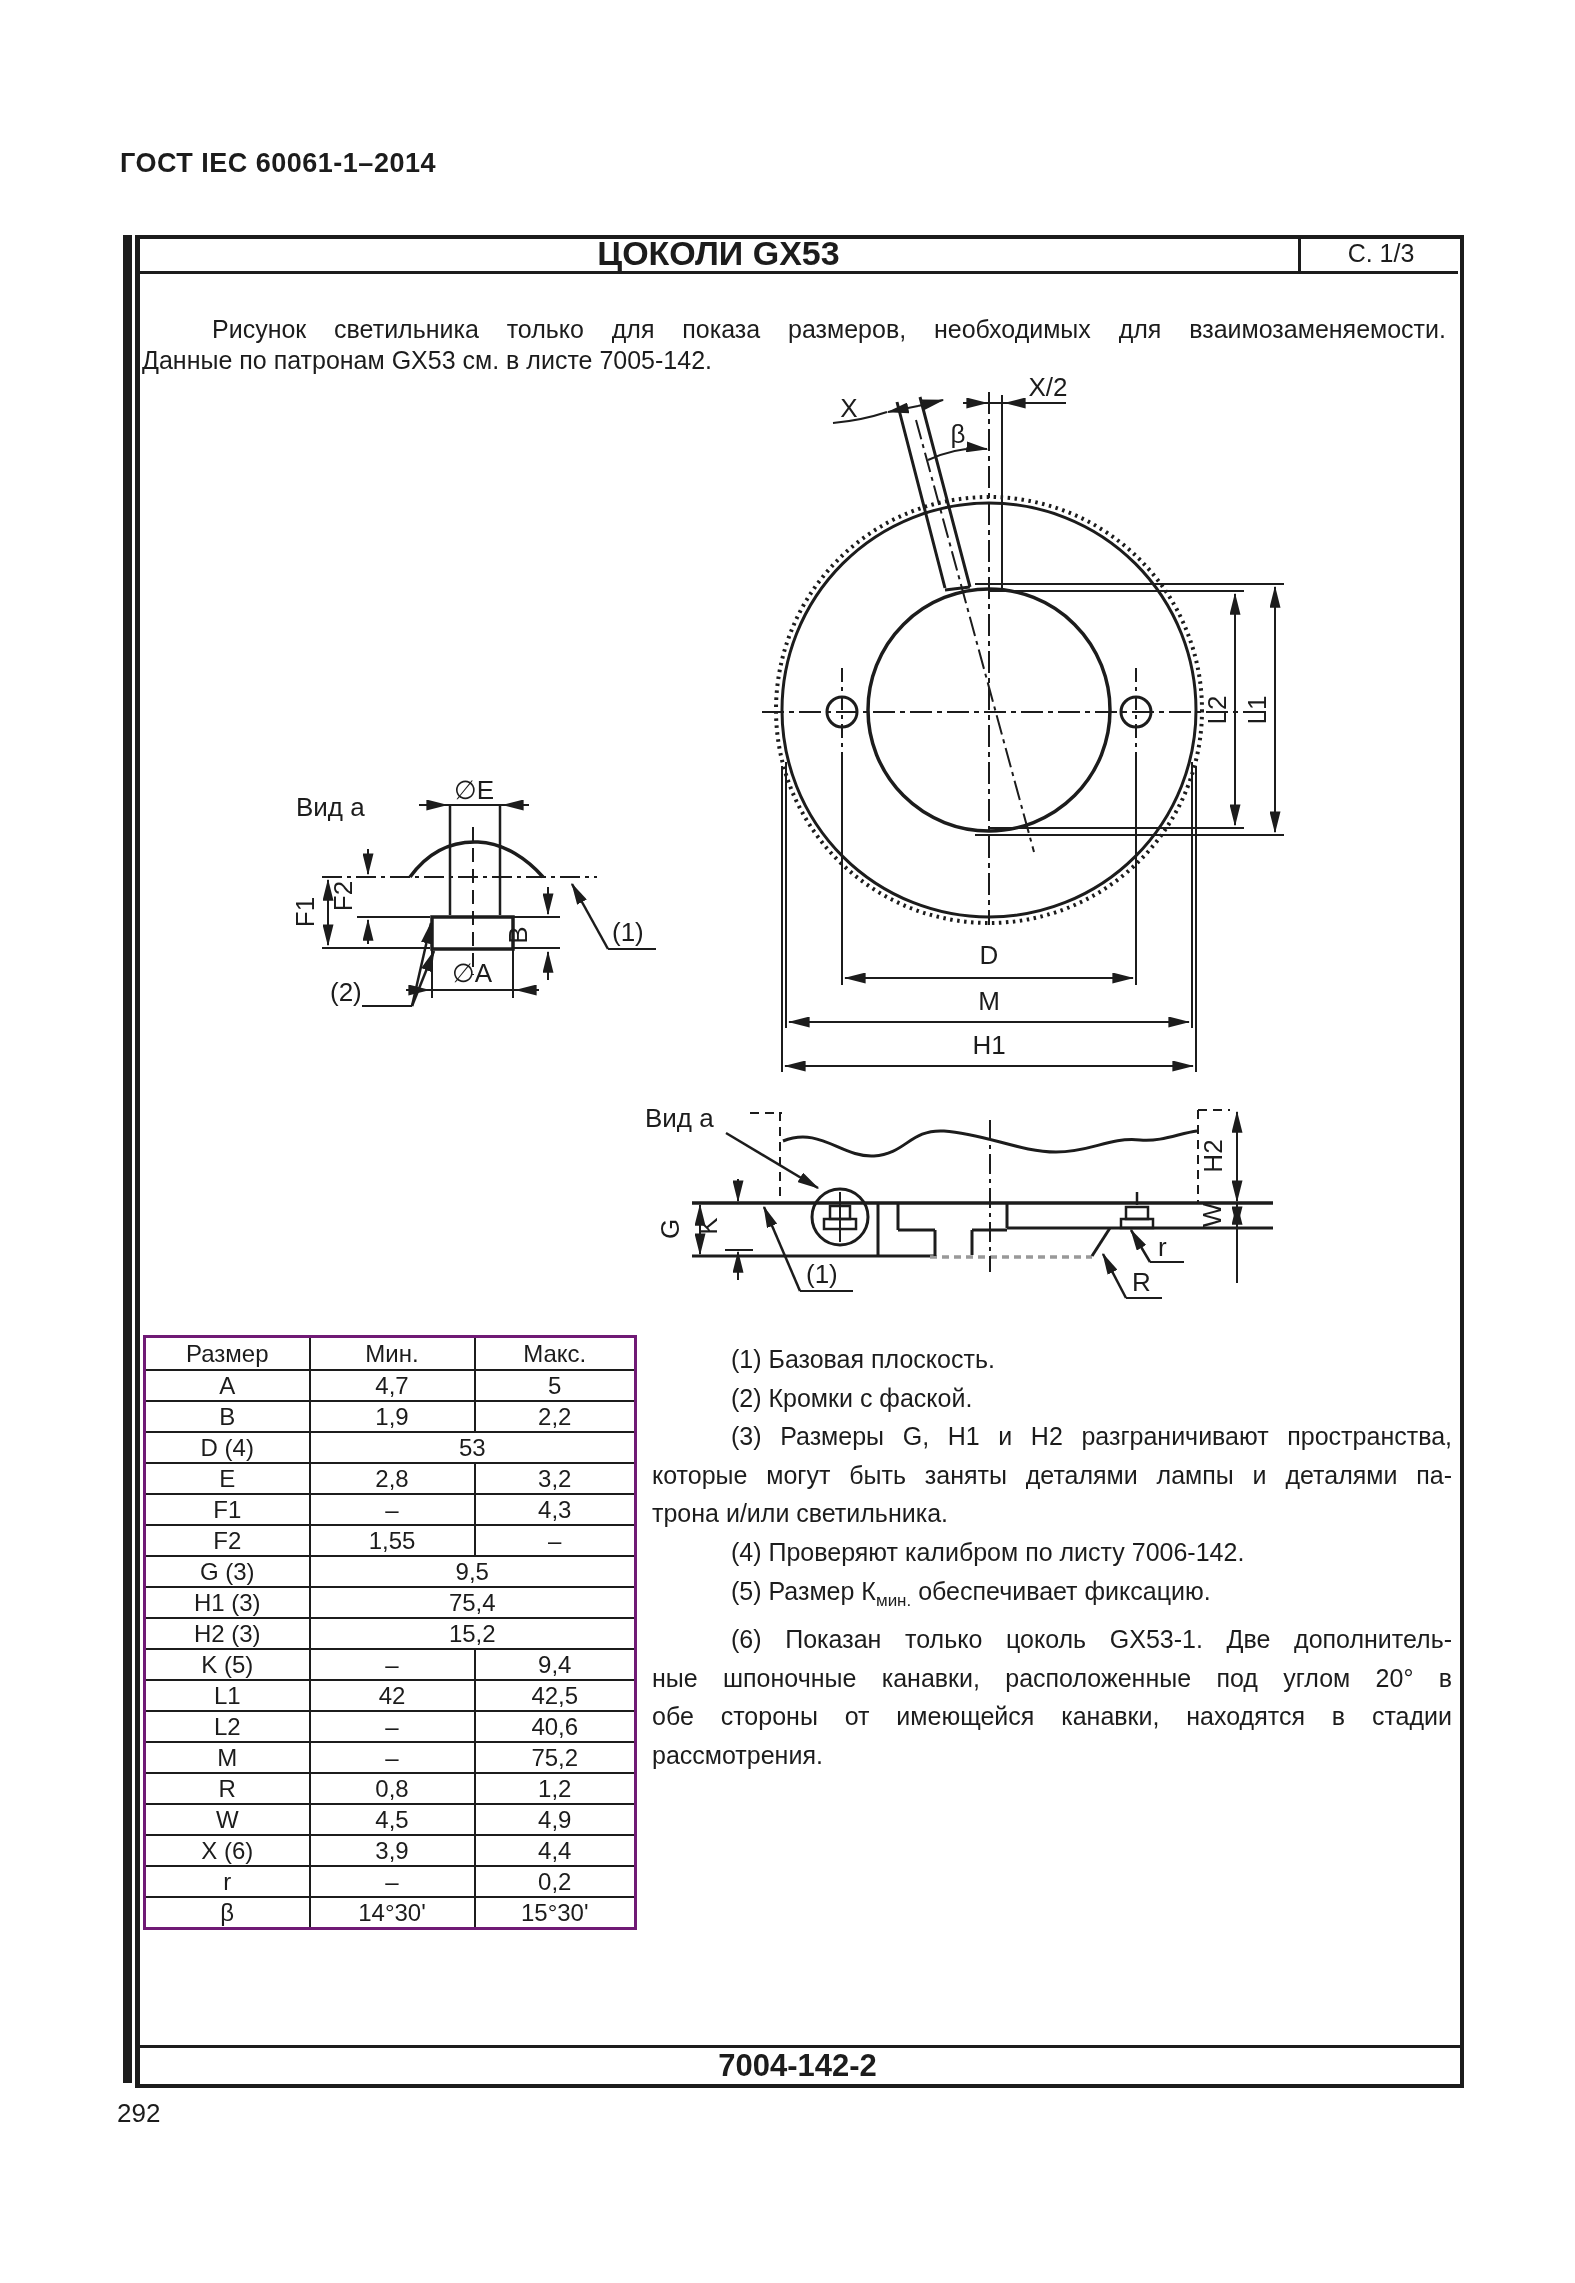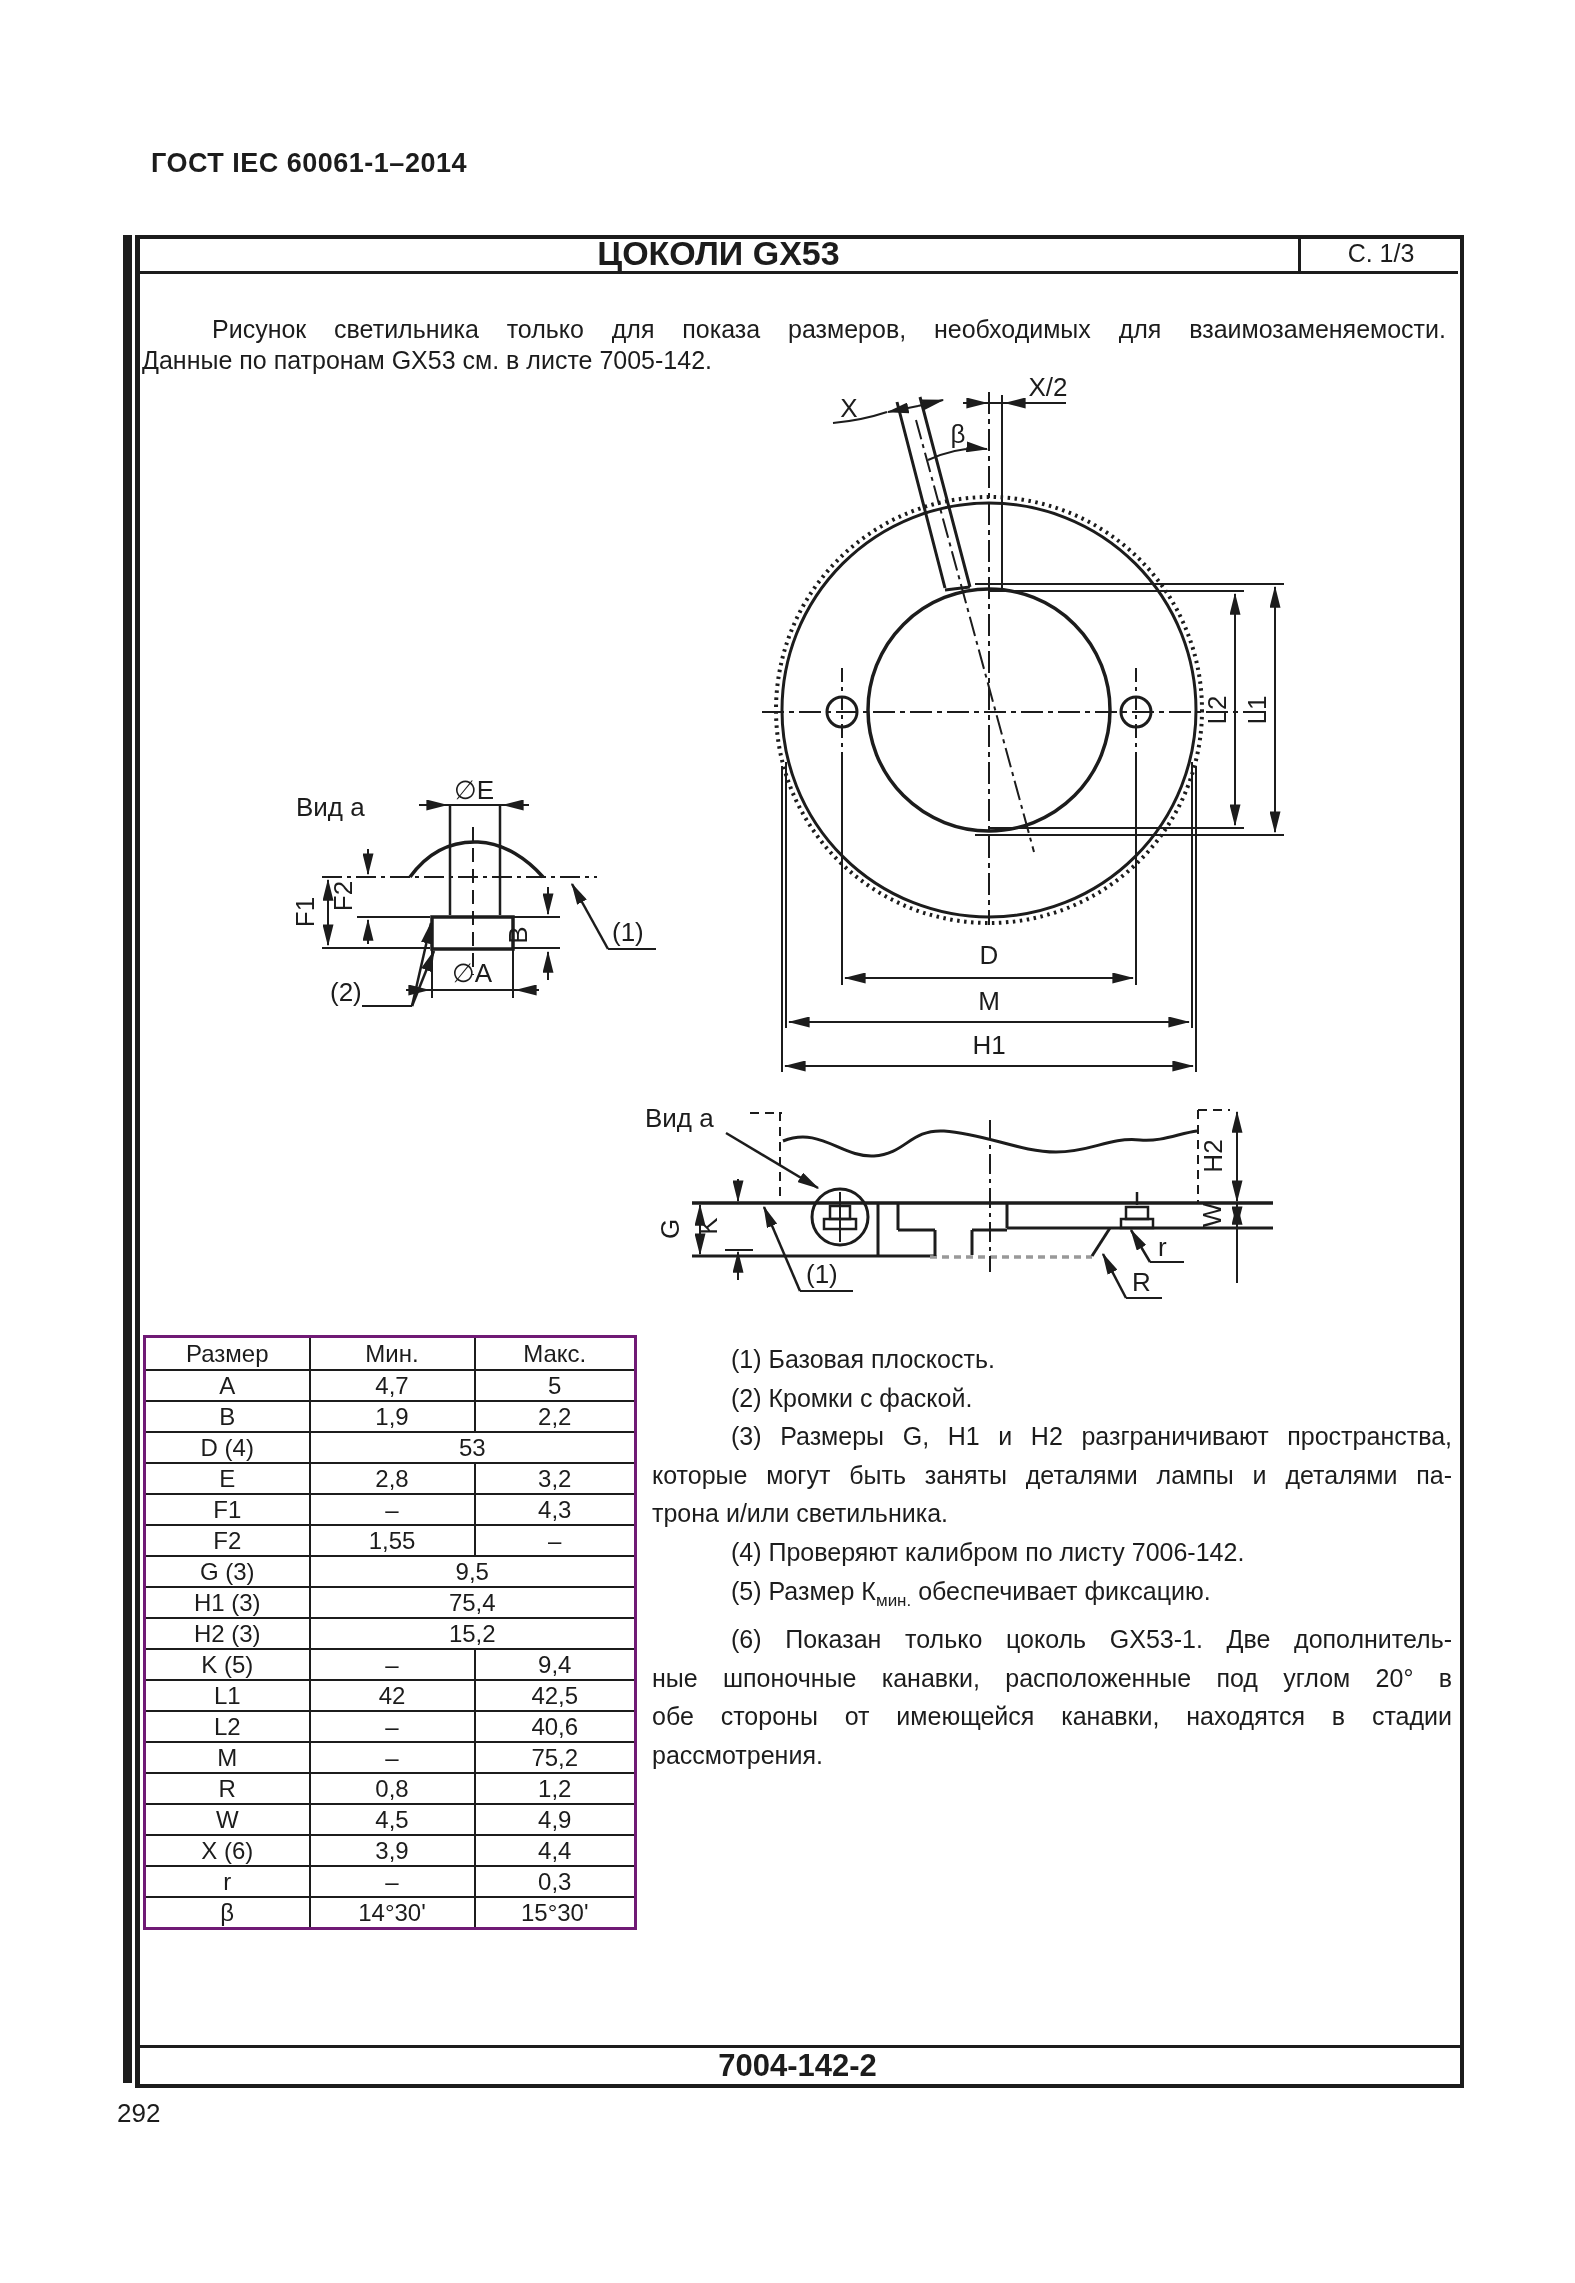--- a/index.html
+++ b/index.html
@@ -1,20 +1,20 @@
 <!DOCTYPE html>
 <html><head>
 <meta charset="utf-8">
 <style>
   html,body{margin:0;padding:0;background:#ffffff;}
   .page{position:relative;width:1575px;height:2283px;background:#fff;
         font-family:"Liberation Sans", sans-serif;color:#1c1c1c;overflow:hidden;}
   .abs{position:absolute;}
 
-  .doc-header{left:120px;top:148px;font-size:27px;font-weight:bold;letter-spacing:0.5px;margin-left:31px;}
+  .doc-header{left:120px;top:148px;font-size:27px;font-weight:bold;letter-spacing:0.5px;}
 
   .left-rule{left:123px;top:235px;width:9px;height:1848px;background:#1c1c1c;}
   .sheet-box{left:135px;top:235px;width:1320px;height:1845px;border:4px solid #1c1c1c;border-left-width:5px;}
   .title-cell{left:139px;top:235px;width:1159px;height:36px;line-height:36px;text-align:center;
               font-size:34px;font-weight:bold;}
   .ref-cell{left:1298px;top:235px;width:160px;height:36px;line-height:36px;text-align:center;
             font-size:25px;border-left:3px solid #1c1c1c;}
   .titlebar-line{left:135px;top:271px;width:1323px;height:3px;background:#1c1c1c;}
 
   .intro{left:142px;top:314px;width:1304px;font-size:25px;line-height:31px;}
@@ -292,21 +292,21 @@
       <td>4,9</td>
     </tr>
     <tr>
       <td>X (6)</td>
       <td>3,9</td>
       <td>4,4</td>
     </tr>
     <tr>
       <td>r</td>
       <td>–</td>
-      <td>0,3</td>
+      <td>0,2</td>
     </tr>
     <tr>
       <td>β</td>
       <td>14°30'</td>
       <td>15°30'</td>
     </tr>
   </tbody>
     </table>
 
   <div class="abs notes">

